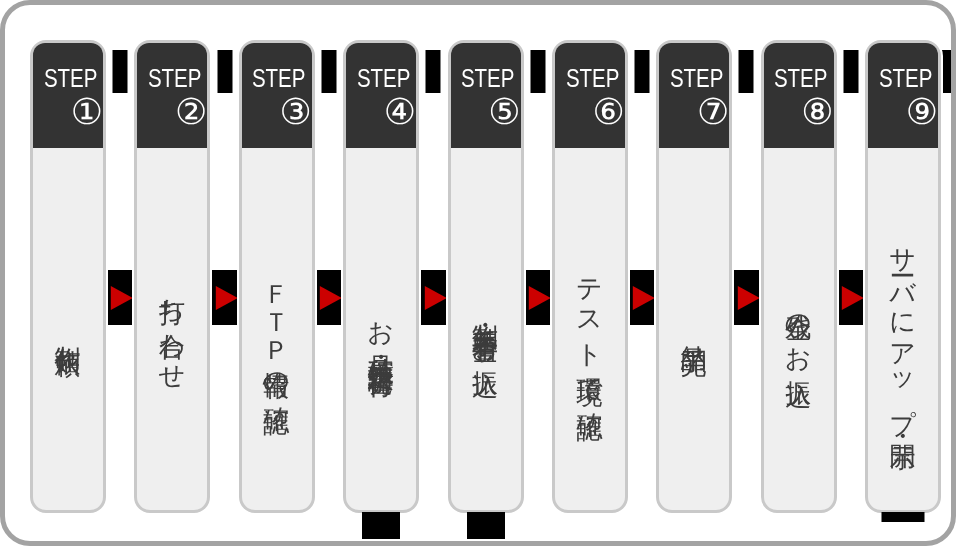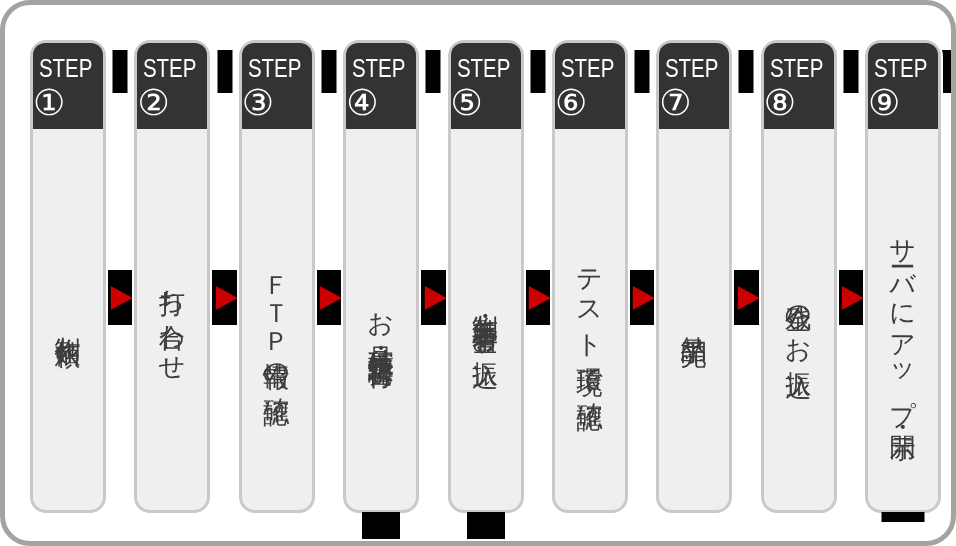--- a/index.html
+++ b/index.html
@@ -39,27 +39,27 @@
     width: 76px; height: 473px;
     background: var(--card-bg);
     border: 3px solid var(--card-border);
     border-radius: 16px;
     box-shadow: 0 0 0 2px #ffffff;
     display: flex;
     flex-direction: column;
     z-index: 2;
   }
   .step-header {
-    height: 86px;
+    height: 105px;
     background: var(--header-bg);
     border-radius: 12px 12px 0 0;
     color: var(--header-text);
     display: flex;
     flex-direction: column;
-    align-items: flex-start;
+    align-items: flex-end;
     justify-content: center;
     padding-top: 4px;
   }
   .step-label {
     font-size: 25px;
     line-height: 1.1;
     letter-spacing: 0px;
     transform: scaleX(0.82);
     white-space: nowrap;
   }

